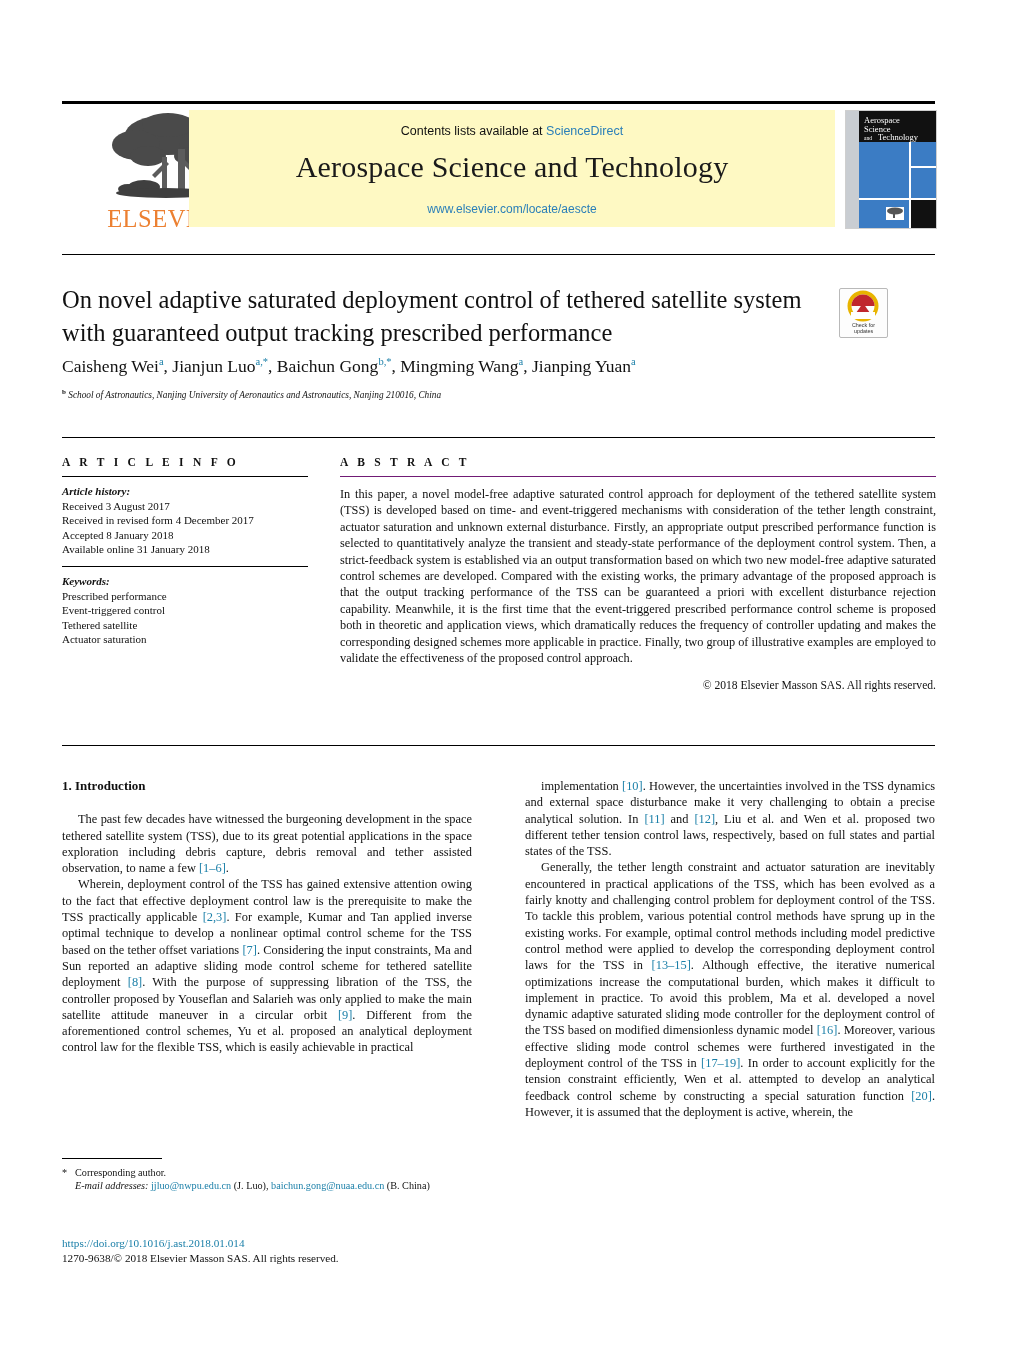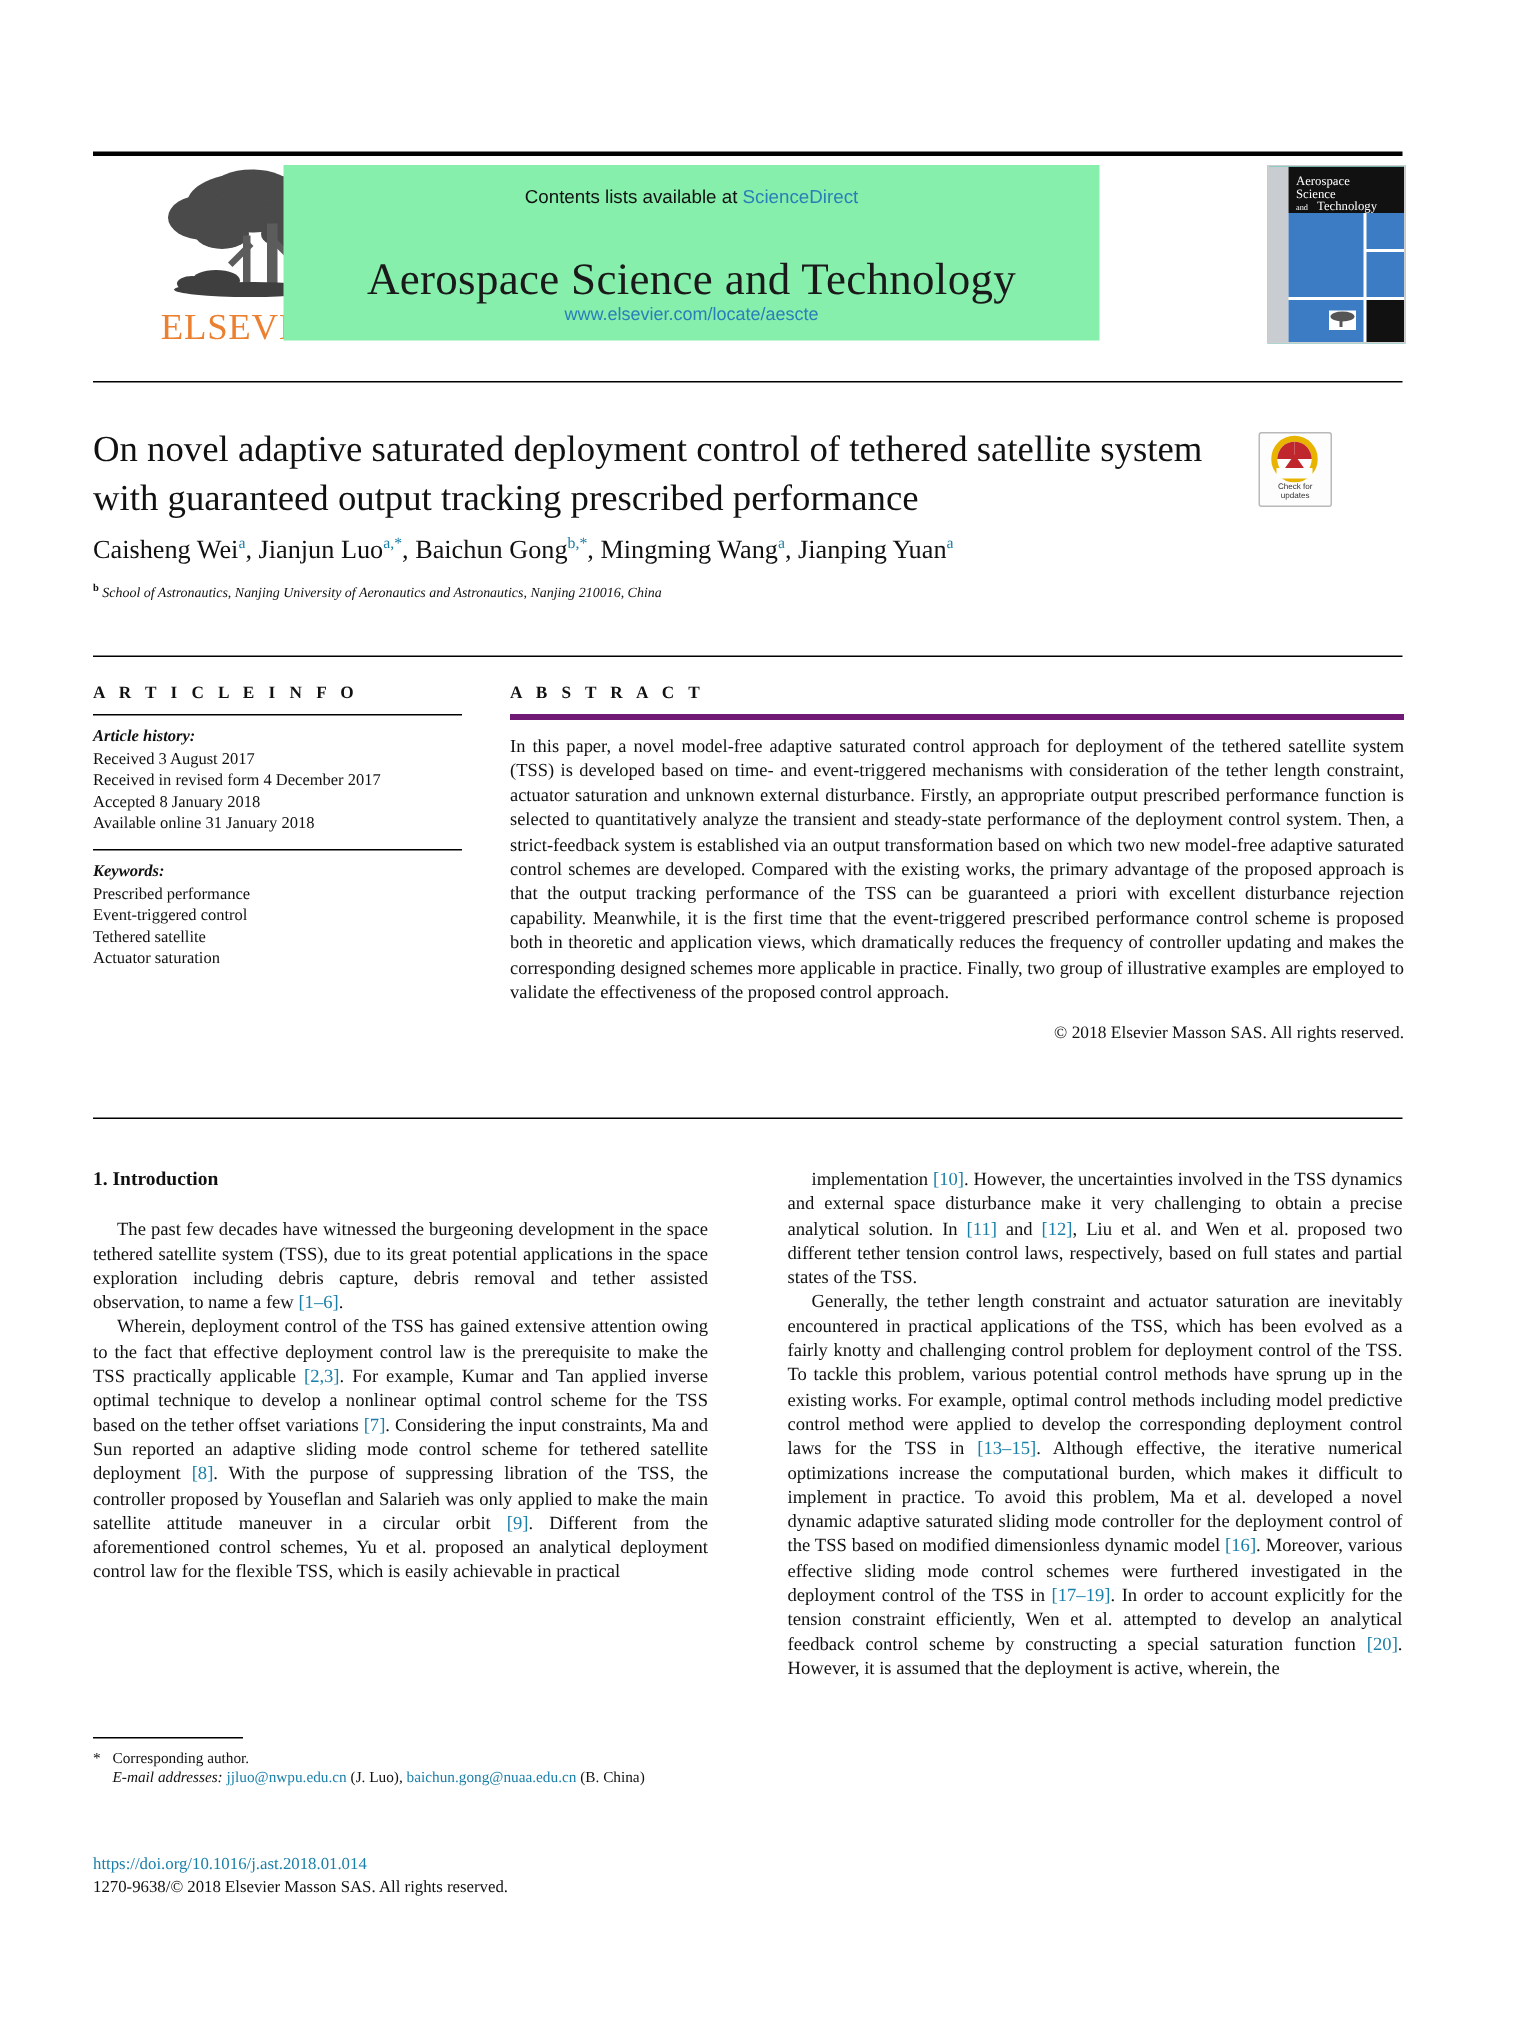--- a/index.html
+++ b/index.html
@@ -55,23 +55,23 @@
     width: 122px;
     text-align: center;
     font-family: "Liberation Serif", serif;
     font-size: 24.5px;
     letter-spacing: .5px;
     color: #ec8031;
   }
   .masthead-center {
     position: absolute;
     left: 127px; top: 6px;
-    width: 544px;
+    width: 646px;
     height: 117px;
-    background: #86efac;
+    background: #fef9c3;
   }
   .contents-line {
     position: absolute;
     left: 0; top: 14px;
     width: 100%;
     text-align: center;
     font-family: "Liberation Sans", sans-serif;
     font-size: 12.5px;
     color: #111;
   }
@@ -80,21 +80,20 @@
   }
   .journal-title {
     position: absolute;
     left: 0; top: 40px;
     width: 100%;
     text-align: center;
     font-family: "Liberation Serif", serif;
     font-size: 30px;
     color: #1a1a1a;
     letter-spacing: .2px;
-    margin-top: 20px;
   }
   .journal-url {
     position: absolute;
     left: 0; top: 92px;
     width: 100%;
     text-align: center;
     font-family: "Liberation Sans", sans-serif;
     font-size: 12px;
     color: #2a7fb8;
   }
@@ -215,21 +214,21 @@
     line-height: 14.6px;
     color: #111;
   }
 
   .abstract-col {
     position: absolute;
     left: 340px; top: 476px;
     width: 596px;
   }
   .abstract-box {
-    border-top: 4px solid #701a75;
+    border-top: 1px solid #701a75;
     padding-top: 9px;
   }
   .abstract-text {
     font-family: "Liberation Serif", serif;
     font-size: 12.3px;
     line-height: 16.4px;
     text-align: justify;
     color: #111;
   }
   .copyright-line {

